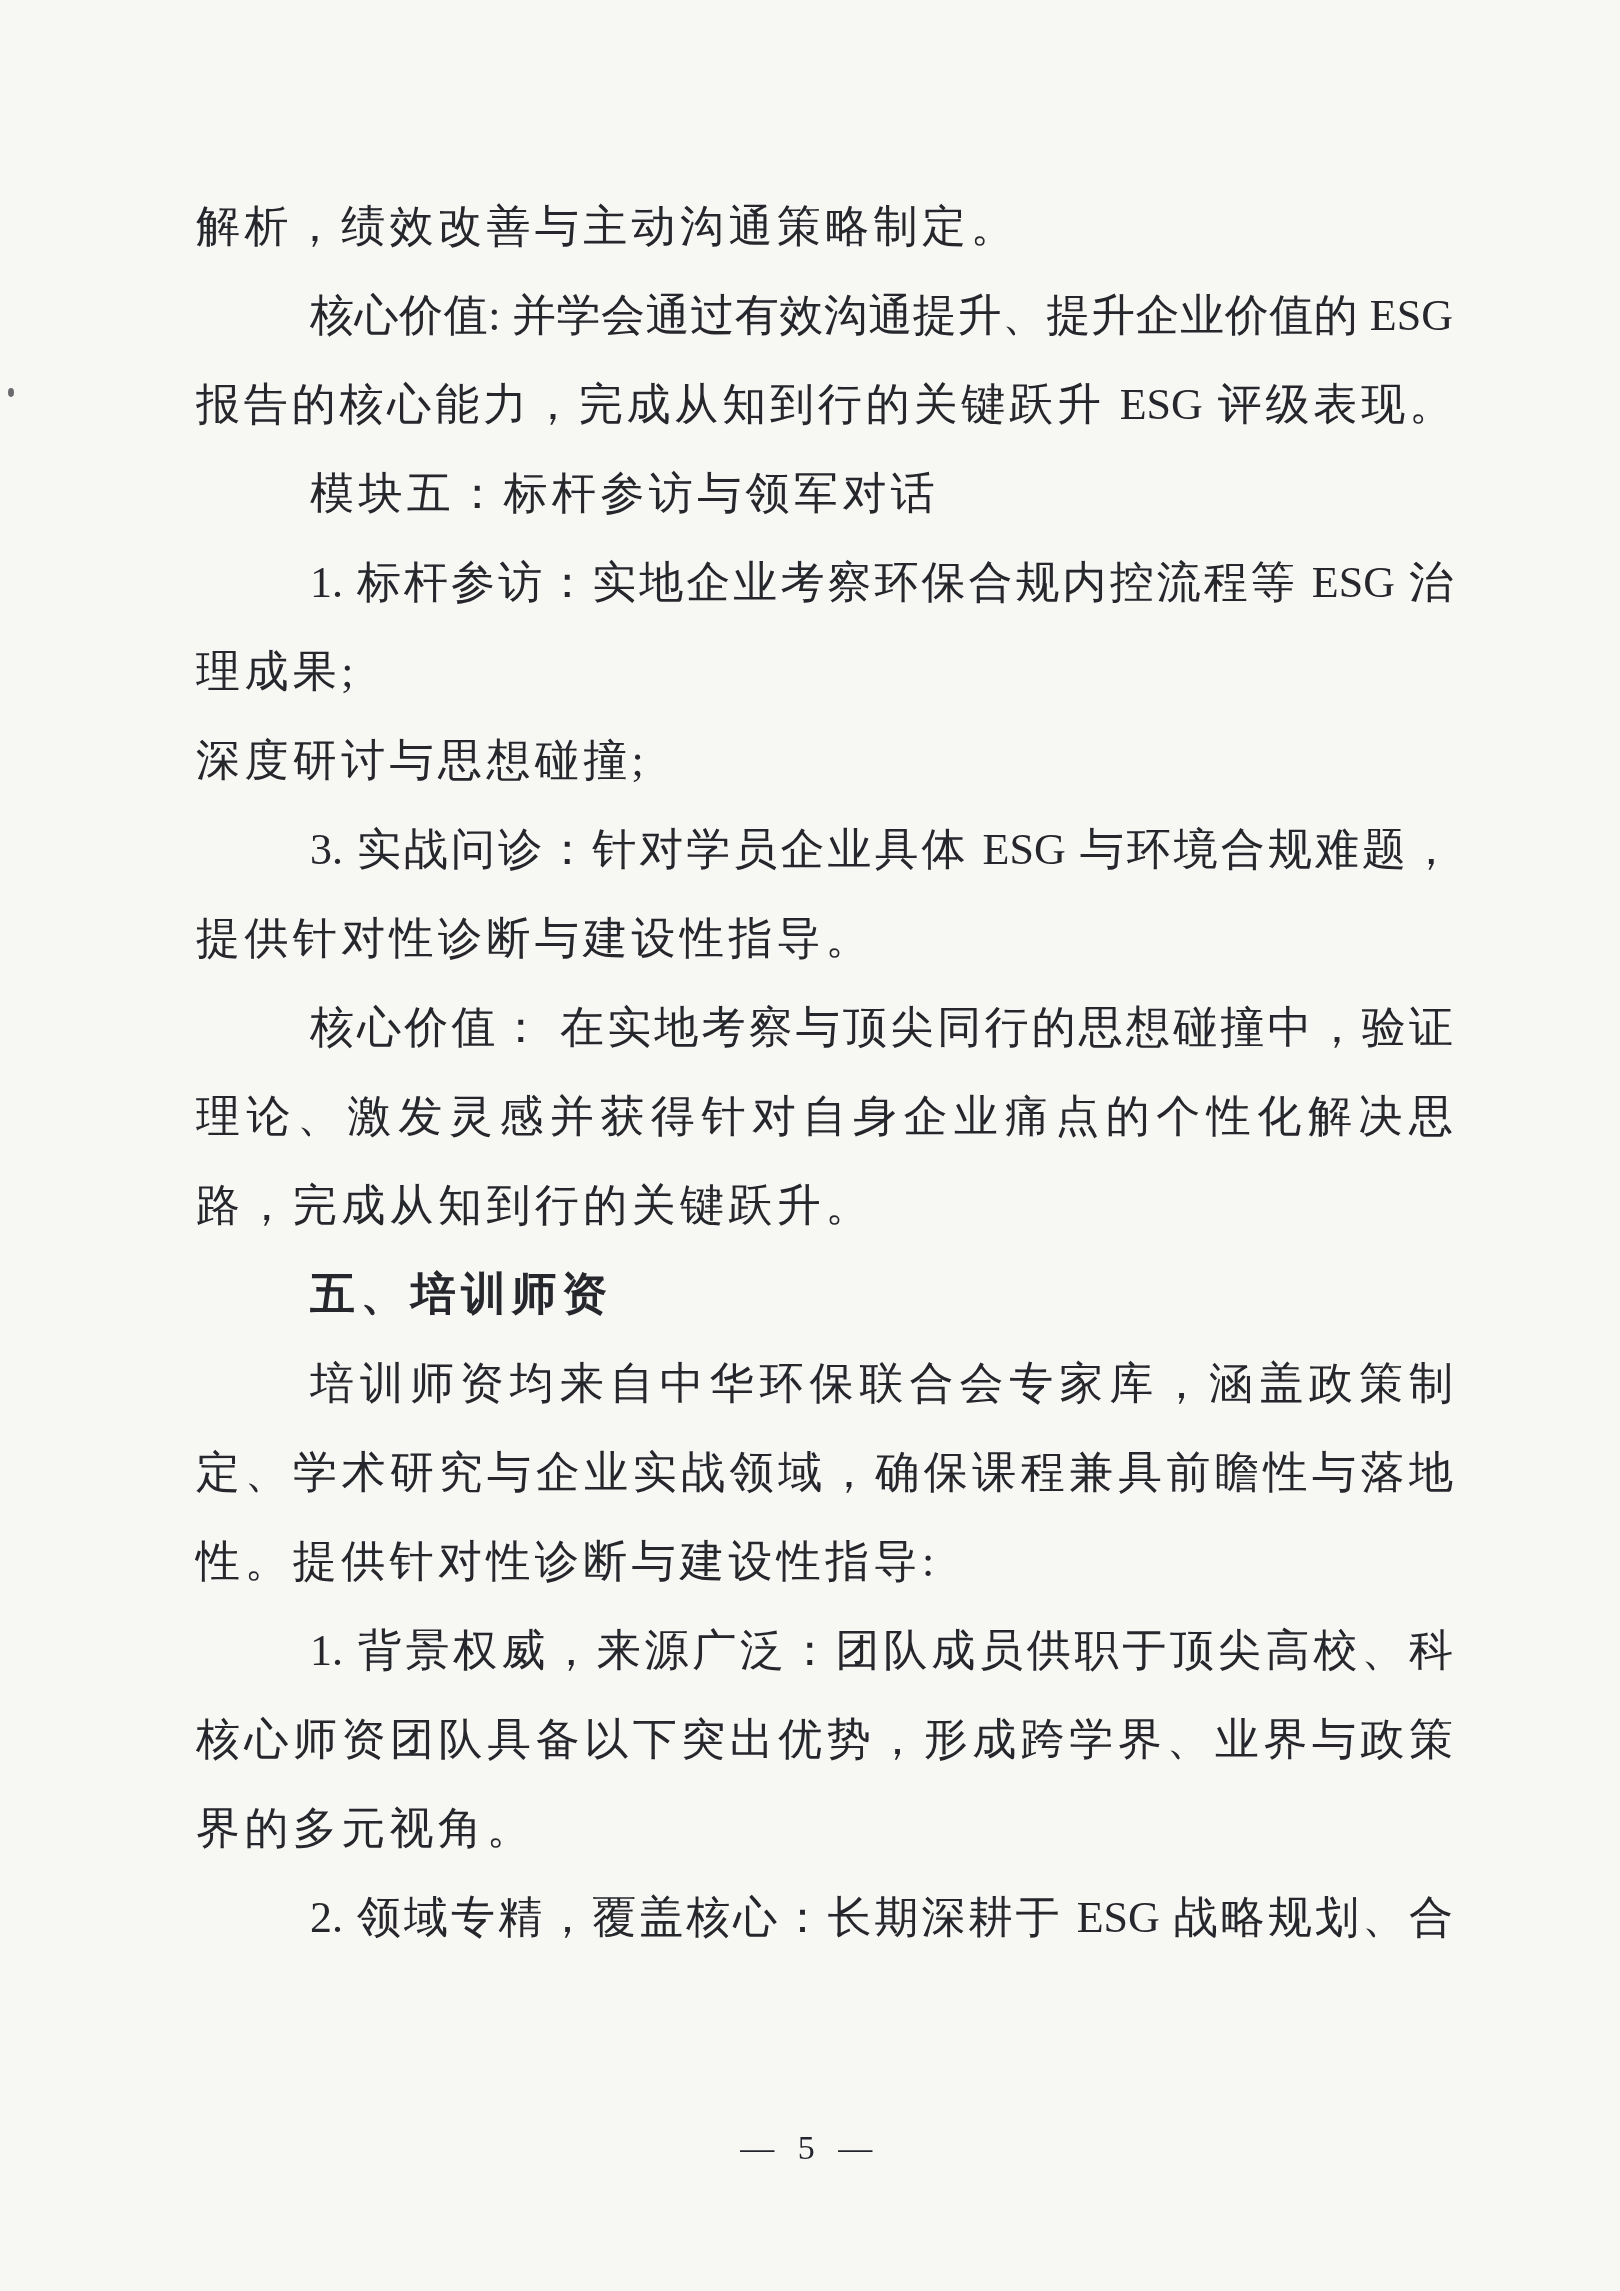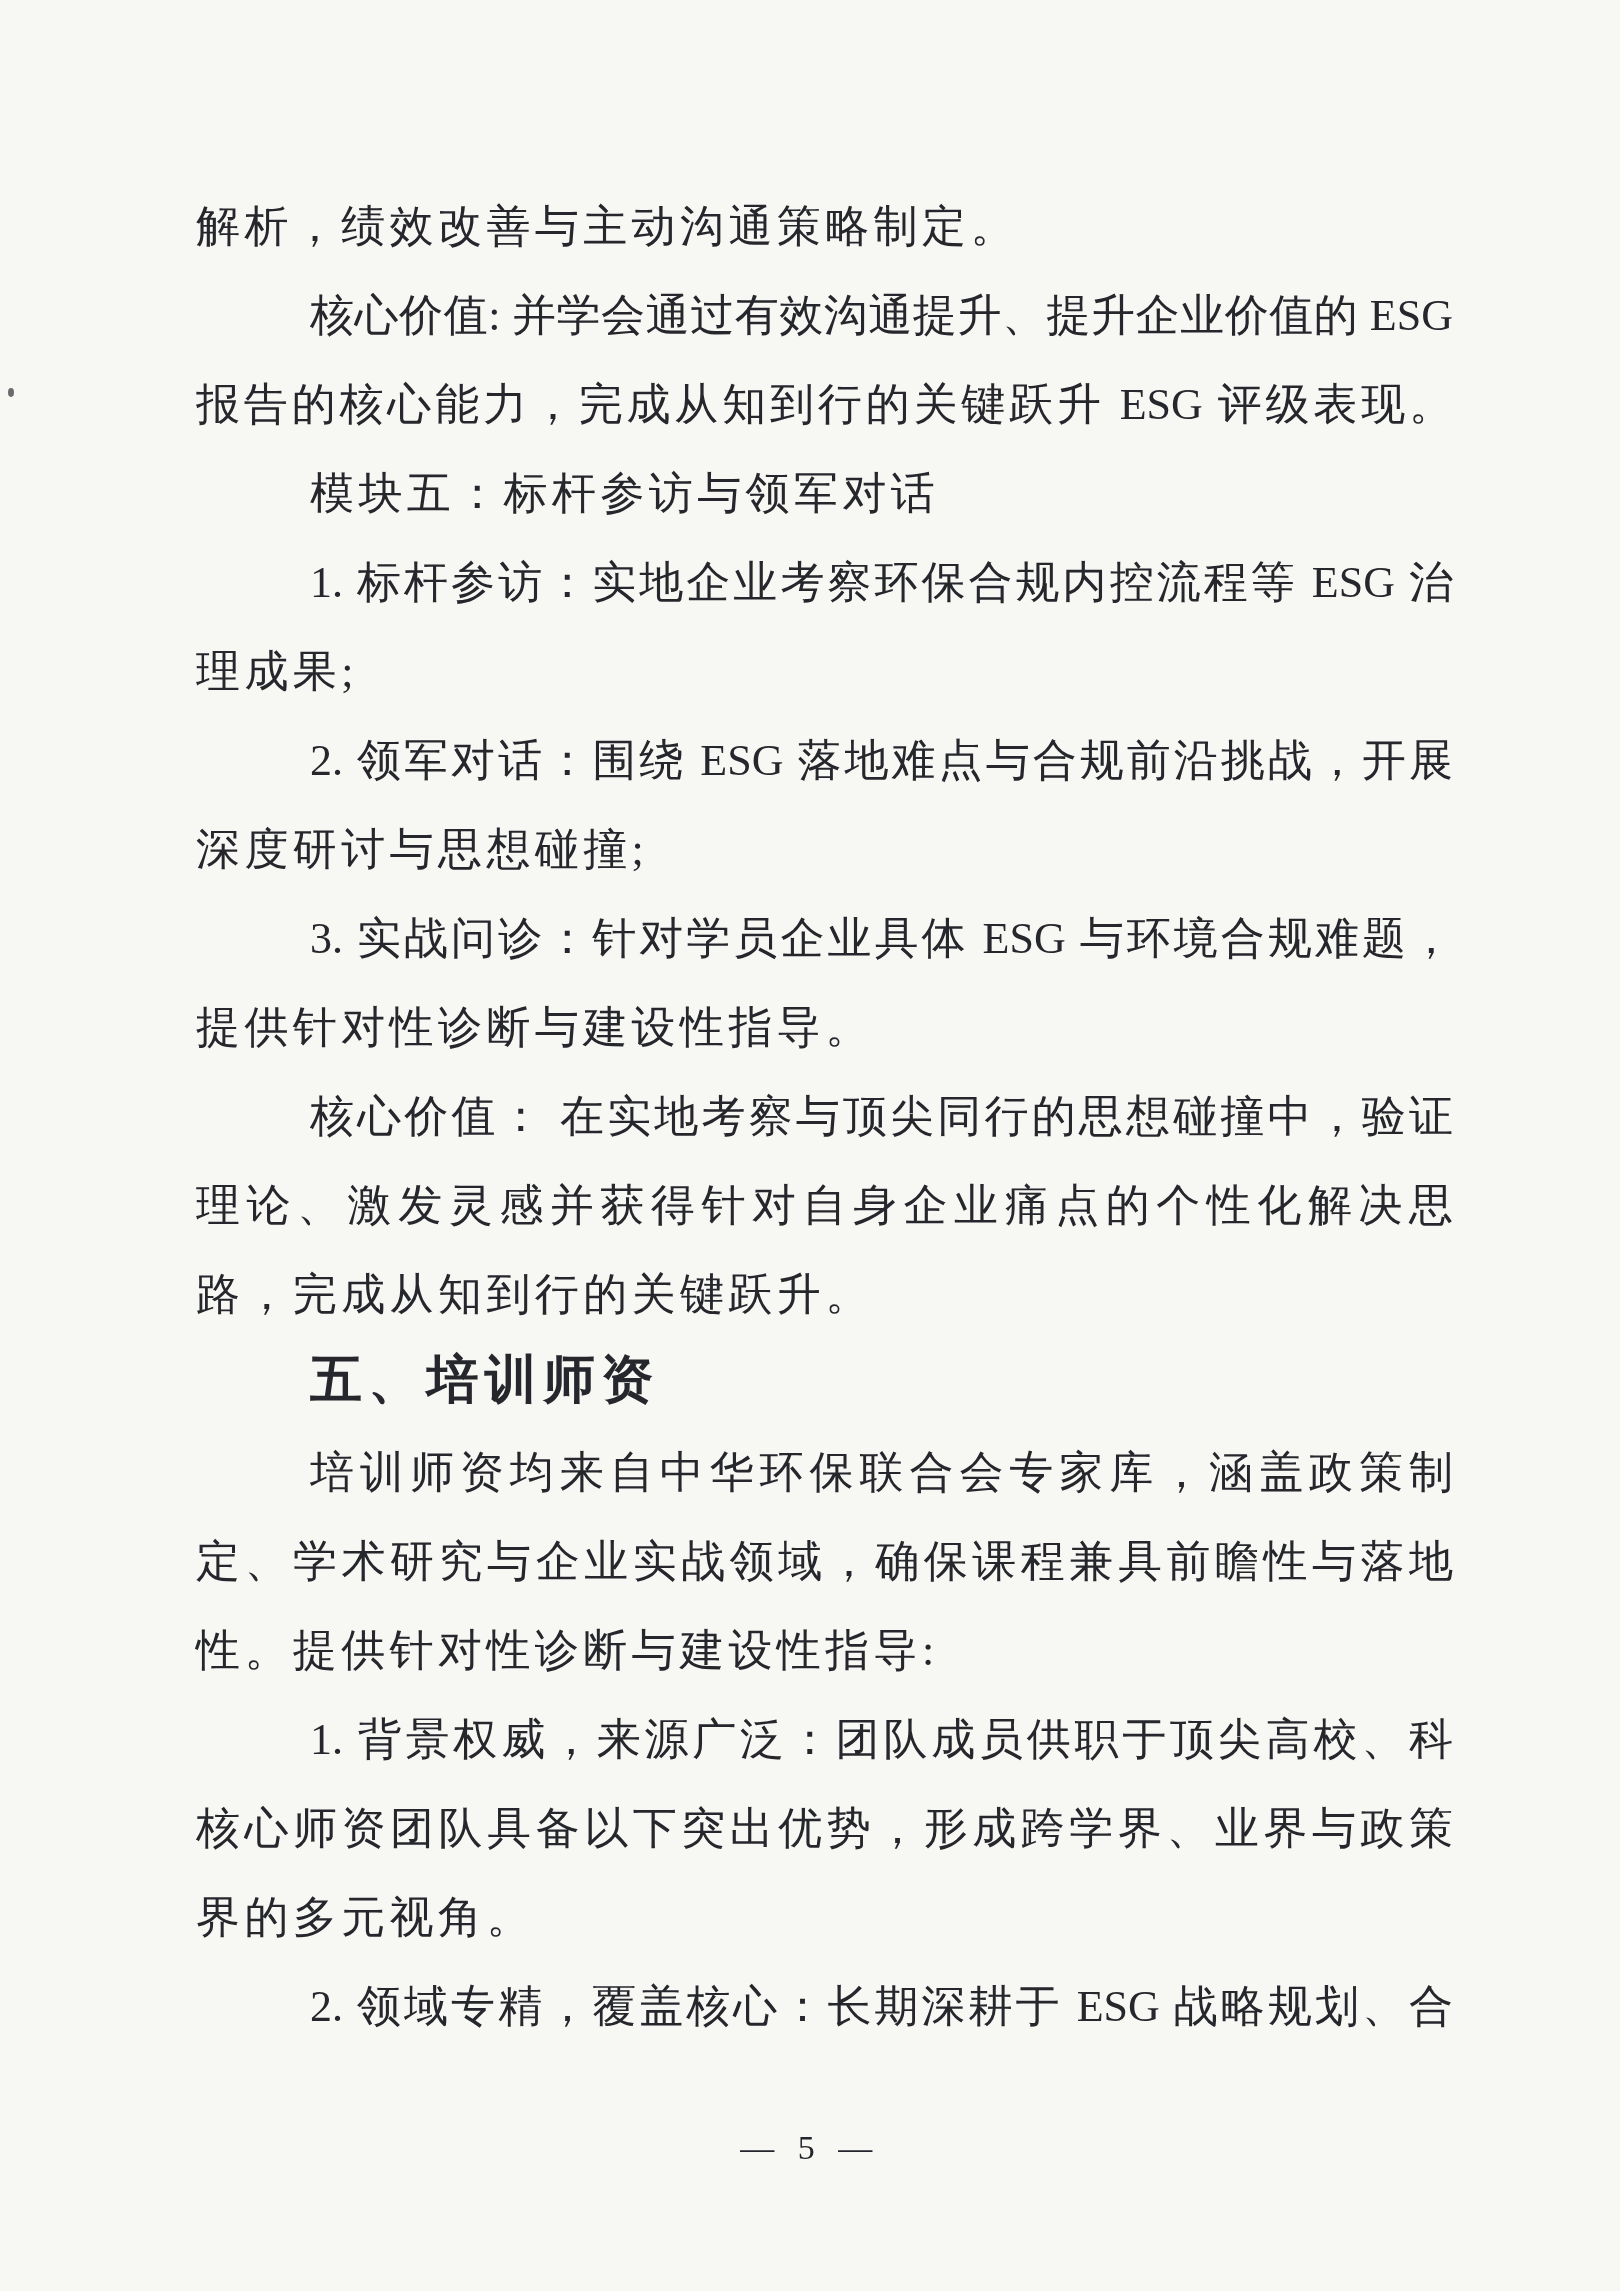--- a/index.html
+++ b/index.html
@@ -38,23 +38,23 @@
     white-space: normal;
     text-align: justify;
     text-align-last: justify;
     text-justify: inter-ideograph;
   }
   .line.indent {
     text-indent: 114px;
   }
   .line.heading {
     font-weight: 700;
-    font-size: 52px;
+    font-size: 45px;
     letter-spacing: 0.12em;
-    font-family: Liberation Mono, monospace;
+    font-family: Liberation Serif, serif;
   }
   .page-footer {
     position: absolute;
     left: 0;
     width: 100%;
     top: 2125px;
     text-align: center;
     font-size: 34px;
     line-height: 45px;
     letter-spacing: 0.22em;
@@ -75,21 +75,20 @@
 
 <div class="page">
   <span class="scan-speck"></span>
   <div class="doc-body">
       <div class="line">解析，绩效改善与主动沟通策略制定。</div>
       <div class="line indent justify">核心价值: 并学会通过有效沟通提升、提升企业价值的 ESG</div>
       <div class="line justify">报告的核心能力，完成从知到行的关键跃升 ESG 评级表现。</div>
       <div class="line indent">模块五：标杆参访与领军对话</div>
       <div class="line indent justify">1. 标杆参访：实地企业考察环保合规内控流程等 ESG 治</div>
       <div class="line">理成果;</div>
-      <div class="line indent justify">2. 领军对话：围绕 ESG 落地难点与合规前沿挑战，开展</div>
       <div class="line">深度研讨与思想碰撞;</div>
       <div class="line indent justify">3. 实战问诊：针对学员企业具体 ESG 与环境合规难题，</div>
       <div class="line">提供针对性诊断与建设性指导。</div>
       <div class="line indent justify">核心价值： 在实地考察与顶尖同行的思想碰撞中，验证</div>
       <div class="line justify">理论、激发灵感并获得针对自身企业痛点的个性化解决思</div>
       <div class="line">路，完成从知到行的关键跃升。</div>
       <div class="line indent heading">五、培训师资</div>
       <div class="line indent justify">培训师资均来自中华环保联合会专家库，涵盖政策制</div>
       <div class="line justify">定、学术研究与企业实战领域，确保课程兼具前瞻性与落地</div>
       <div class="line">性。提供针对性诊断与建设性指导:</div>

